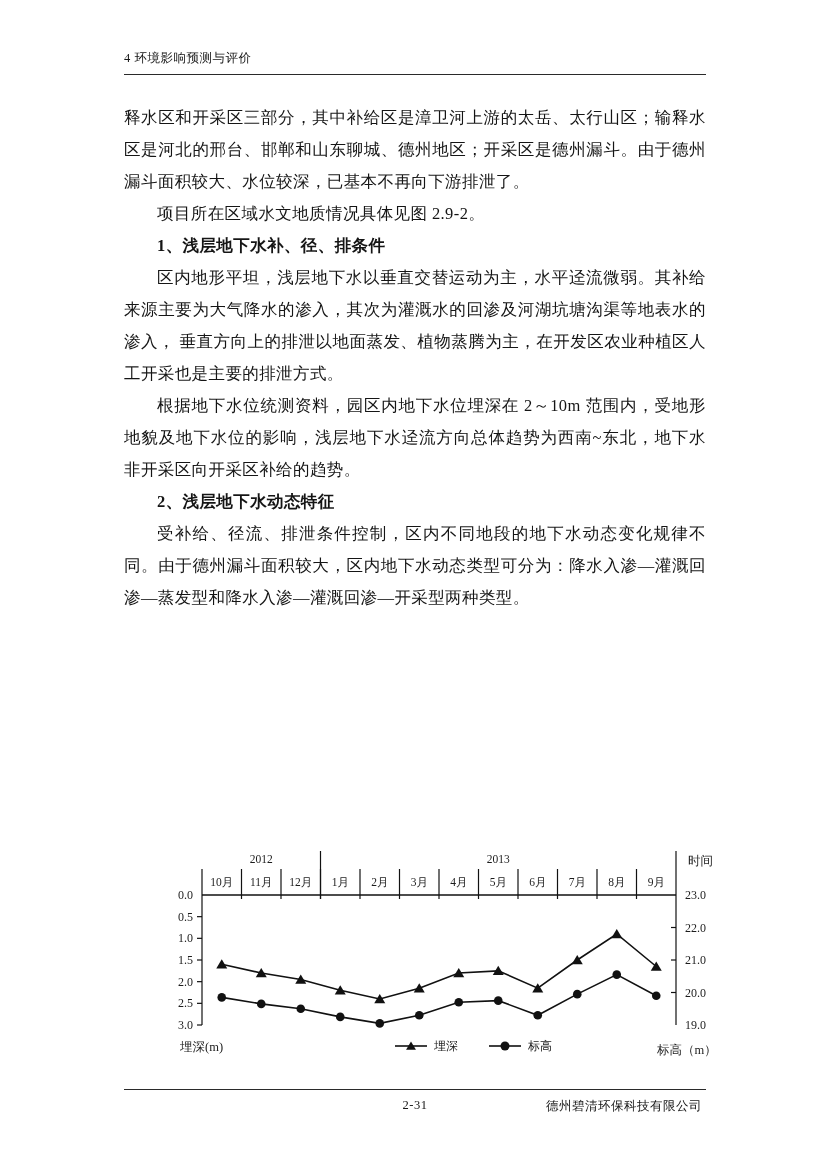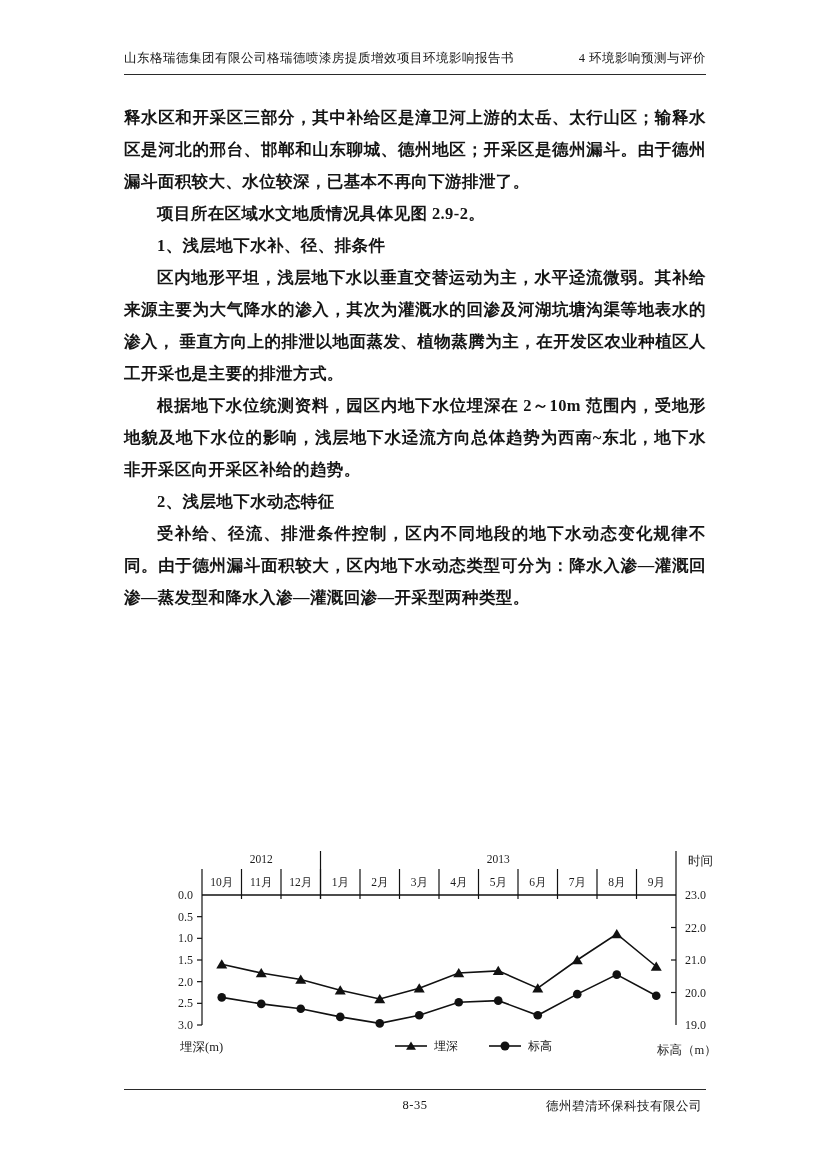--- a/index.html
+++ b/index.html
@@ -10,39 +10,38 @@
   .header{
     position:absolute;top:50px;left:124px;width:582px;
     display:flex;justify-content:space-between;align-items:flex-end;
     font-size:12.5px;letter-spacing:0.5px;
     padding-bottom:7px;border-bottom:1.3px solid #2a2a2a;
   }
   .main{
     position:absolute;top:102px;left:124px;width:582px;
     font-size:16.5px;line-height:32px;text-align:justify;letter-spacing:0.4px;
   }
-  .main p{margin:0;text-indent:2em;font-weight:bold;}
+  .main p{margin:0;text-indent:2em;}
   .main p.noindent{text-indent:0;}
   .main p.bold{font-weight:bold;}
   .chart{position:absolute;top:845px;left:165px;width:600px;height:220px;}
   .chart svg text{font-family:"Liberation Serif","DejaVu Serif",serif;fill:#1c1c1c;}
   .footer{
     position:absolute;top:1089px;left:124px;width:582px;
     border-top:1.3px solid #2a2a2a;padding-top:8px;
     font-size:12.5px;text-align:center;letter-spacing:0.5px;
   }
   .footer .company{position:absolute;right:4px;top:8px;}
 </style>
 </head>
 <body>
 
 <div class="page">
 
   <div class="header">
-    <span>山东格瑞德集团有限公司格瑞德喷漆房提质增效项目环境影响报告书</span>
     <span>4 环境影响预测与评价</span>
   </div>
 
   <div class="main">
     <p class="noindent">释水区和开采区三部分，其中补给区是漳卫河上游的太岳、太行山区；输释水区是河北的邢台、邯郸和山东聊城、德州地区；开采区是德州漏斗。由于德州漏斗面积较大、水位较深，已基本不再向下游排泄了。</p>
     <p>项目所在区域水文地质情况具体见图 2.9-2。</p>
     <p class="bold">1、浅层地下水补、径、排条件</p>
     <p>区内地形平坦，浅层地下水以垂直交替运动为主，水平迳流微弱。其补给来源主要为大气降水的渗入，其次为灌溉水的回渗及河湖坑塘沟渠等地表水的渗入， 垂直方向上的排泄以地面蒸发、植物蒸腾为主，在开发区农业种植区人工开采也是主要的排泄方式。</p>
     <p>根据地下水位统测资料，园区内地下水位埋深在 2～10m 范围内，受地形地貌及地下水位的影响，浅层地下水迳流方向总体趋势为西南~东北，地下水非开采区向开采区补给的趋势。</p>
     <p class="bold">2、浅层地下水动态特征</p>
@@ -133,17 +132,17 @@
         <line x1="324" y1="201" x2="356" y2="201" stroke="#111111" stroke-width="1.6"></line>
         <circle cx="340" cy="201" r="4.5" fill="#111111"></circle>
         <text x="363" y="205" text-anchor="start" font-size="12">标高</text>
         <text x="15" y="206" text-anchor="start" font-size="12.5">埋深(m)</text>
         <text x="492" y="209" text-anchor="start" font-size="12.5">标高（m）</text>
         <text x="523" y="20" text-anchor="start" font-size="12.5">时间</text>
       </svg>
   </div>
 
   <div class="footer">
-    <span>8-35</span>
+    <span>2-31</span>
     <span class="company">德州碧清环保科技有限公司</span>
   </div>
 
 </div>
 
 </body></html>

